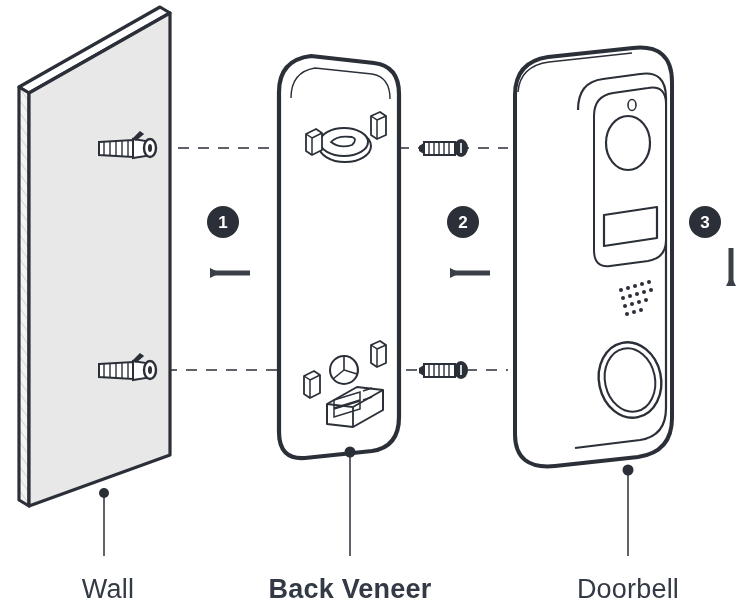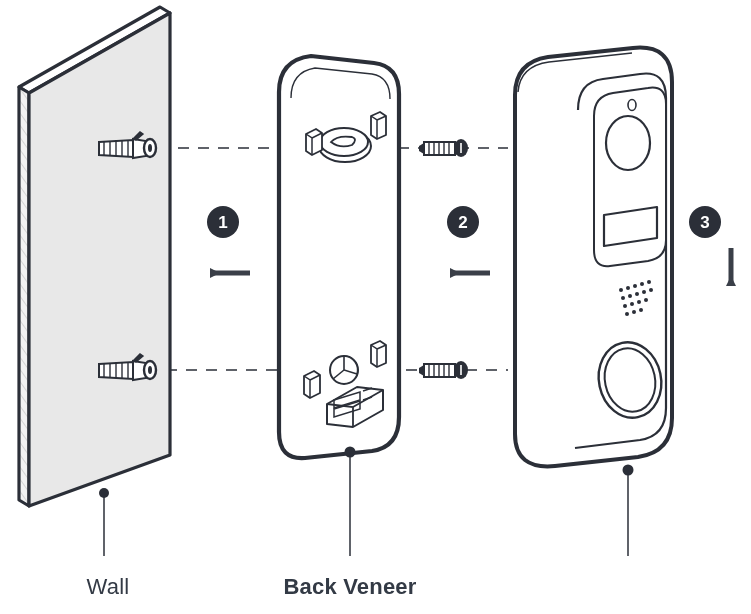--- a/index.html
+++ b/index.html
@@ -22,21 +22,21 @@
     position: absolute;
     left: 0;
     top: 0;
     width: 751px;
     height: 614px;
     display: block;
   }
   .part-label {
     position: absolute;
     font-family: "Liberation Sans", sans-serif;
-    font-size: 22px;
+    font-size: 27px;
     color: #333a45;
     white-space: nowrap;
     transform: translateX(-50%);
     letter-spacing: 0.2px;
   }
   #label-wall  { left: 108px; top: 574px; }
   #label-back  { left: 350px; top: 574px; font-weight: bold; }
   #label-bell  { left: 628px; top: 574px; }
 
   .badge-num {
@@ -310,14 +310,15 @@
       <text class="badge-num" x="705" y="228" text-anchor="middle">3</text>
     </g>
     <g>
       <line x1="731" y1="248" x2="731" y2="286" stroke="#3a3f48" stroke-width="5" marker-end="url(#arrowDown)"></line>
     </g>
 
   </svg>
 
   <div class="part-label" id="label-wall">Wall</div>
   <div class="part-label" id="label-back">Back Veneer</div>
+  <div class="part-label" id="label-bell">Doorbell</div>
 
 </div>
 
 </body></html>

